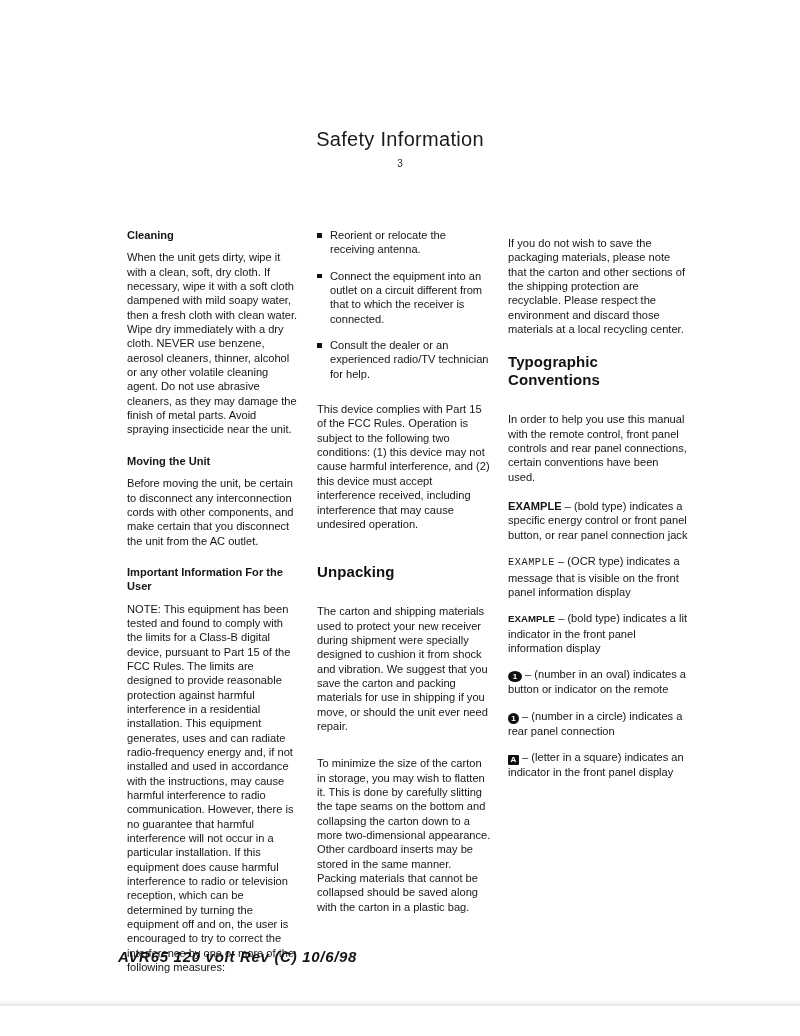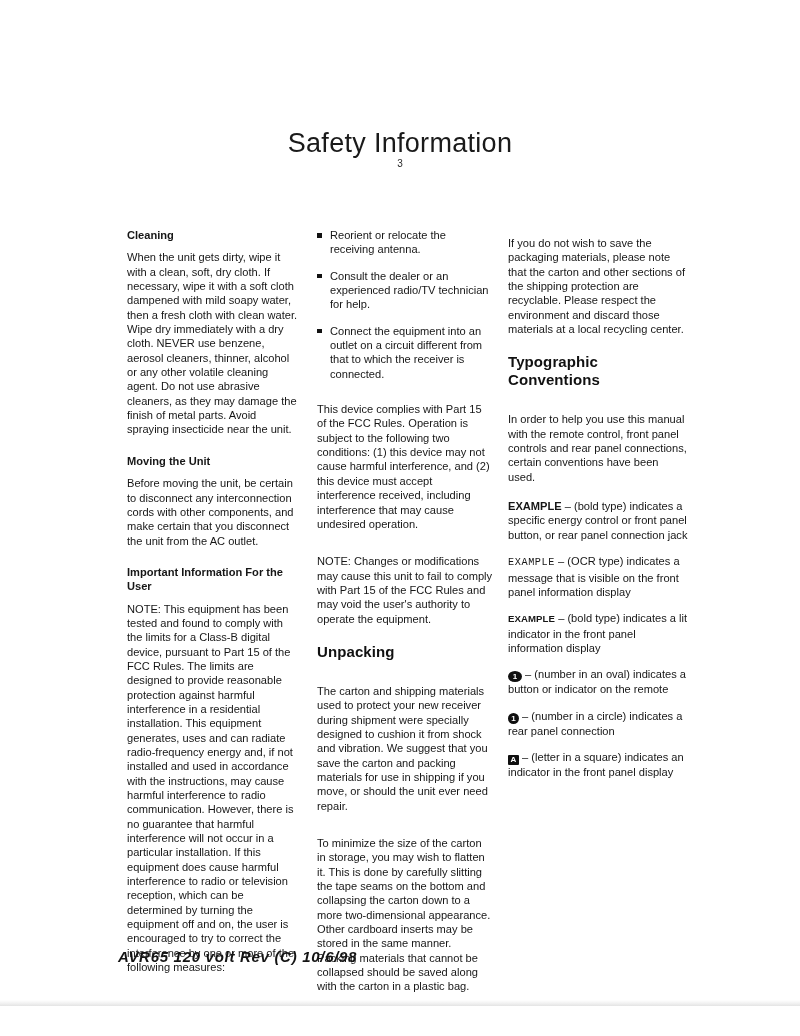--- a/index.html
+++ b/index.html
@@ -40,21 +40,21 @@
     background: #ffffff;
   }
 
   
   .doc-title {
     position: absolute;
     left: 0;
     top: 128px;
     width: 800px;
     text-align: center;
-    font-size: 27px;
+    font-size: 20px;
     font-weight: 400;
     letter-spacing: 0.3px;
     color: #1a1a1a;
   }
   .page-number {
     position: absolute;
     left: 0;
     top: 158px;
     width: 800px;
     text-align: center;
@@ -206,35 +206,34 @@
     </div>
 
     <div class="col col-2">
       <ul class="bullets">
         <li>
           <span class="sq"></span>
           <span>Reorient or relocate the receiving antenna.</span>
         </li>
         <li>
           <span class="sq"></span>
-          <span>Consult the dealer or an experienced radio/TV technician for help.</span>
+          <span>Connect the equipment into an outlet on a circuit different from that to which the receiver is connected.</span>
         </li>
         <li>
           <span class="sq"></span>
-          <span>Connect the equipment into an outlet on a circuit different from that to which the receiver is connected.</span>
+          <span>Consult the dealer or an experienced radio/TV technician for help.</span>
         </li>
       </ul>
 
       <div class="gap-xs"></div>
 
       <p>This device complies with Part 15 of the FCC Rules. Operation is subject to the following two conditions: (1) this device may not cause harmful interference, and (2) this device must accept interference received, including interference that may cause undesired operation.</p>
 
       <div class="gap-md"></div>
 
-      <p>NOTE: Changes or modifications may cause this unit to fail to comply with Part 15 of the FCC Rules and may void the user's authority to operate the equipment.</p>
 
       <div class="gap-lg"></div>
 
       <div class="section-head">Unpacking</div>
 
       <div class="gap-md"></div>
 
       <p>The carton and shipping materials used to protect your new receiver during shipment were specially designed to cushion it from shock and vibration. We suggest that you save the carton and packing materials for use in shipping if you move, or should the unit ever need repair.</p>
 
       <div class="gap-md"></div>

